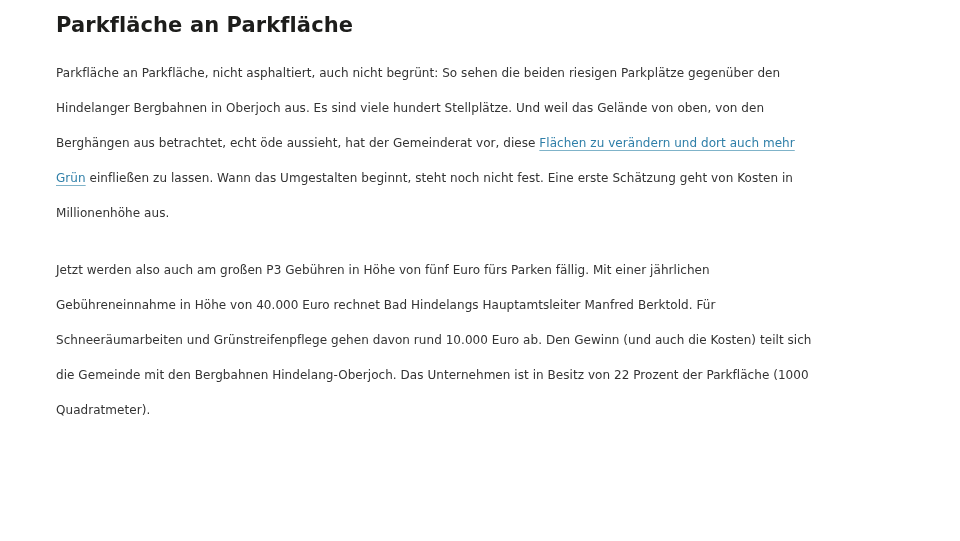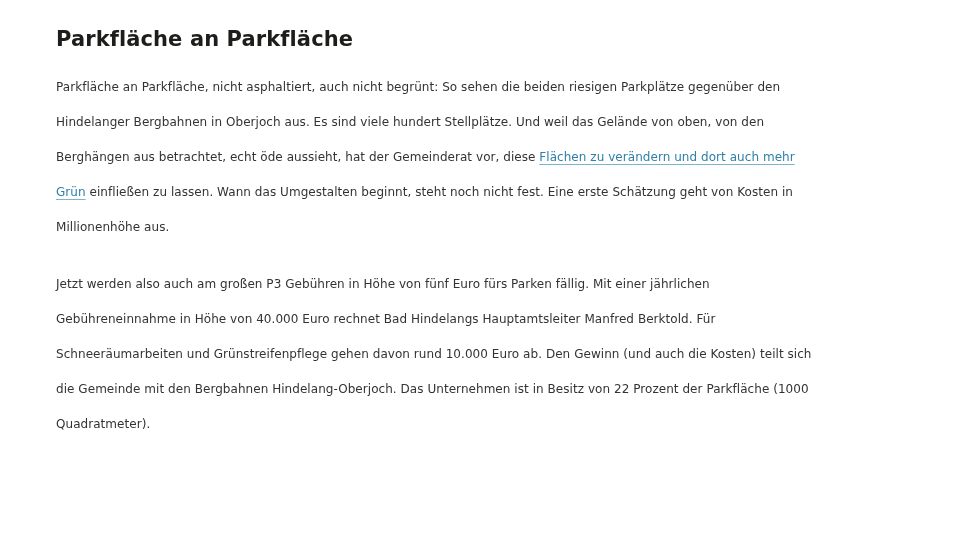--- a/index.html
+++ b/index.html
@@ -11,21 +11,21 @@
   body {
     width: 960px;
     height: 541px;
     overflow: hidden;
     font-family: "DejaVu Sans", sans-serif;
     color: #2b2b2b;
   }
   .article {
     box-sizing: border-box;
     width: 960px;
-    padding: 26px 136px 0 56px;
+    padding: 12px 136px 0 56px;
   }
   .article-title {
     margin: 0 0 18px 0;
     font-size: 21px;
     line-height: 26px;
     font-weight: bold;
     color: #1d1d1b;
     letter-spacing: 0.1px;
   }
   .article-paragraph {

